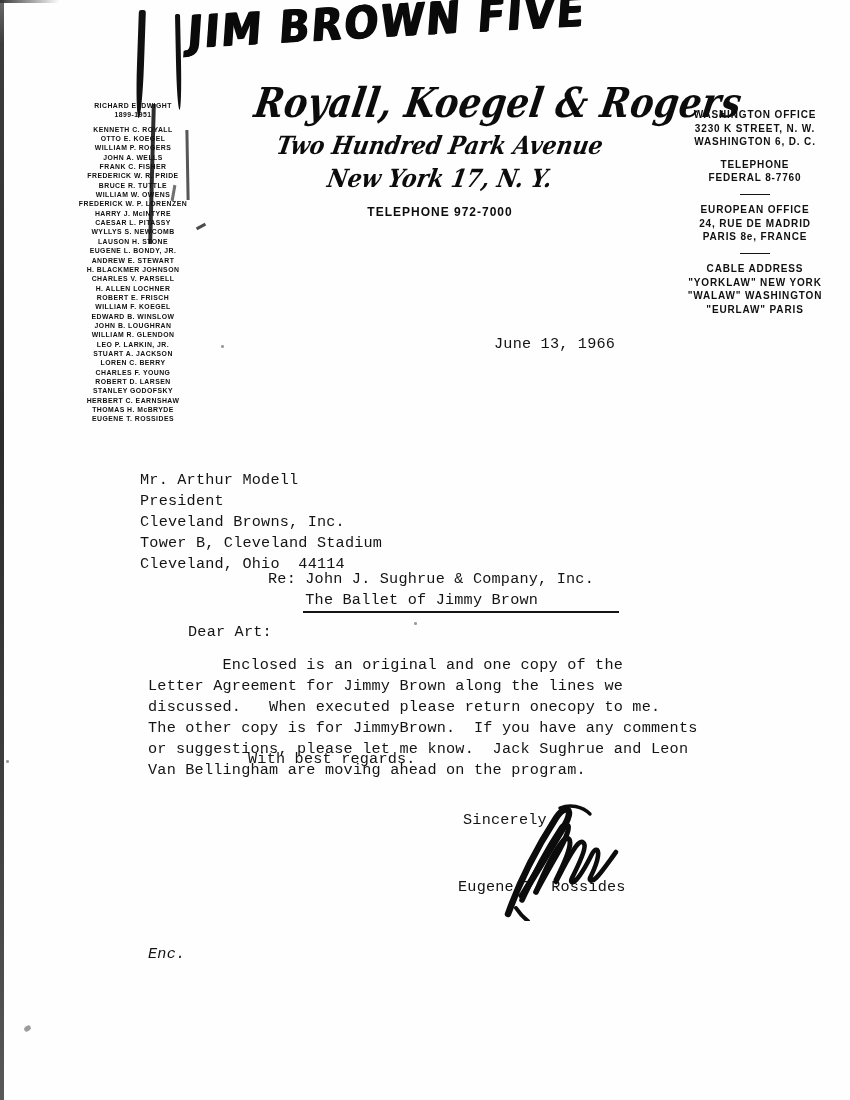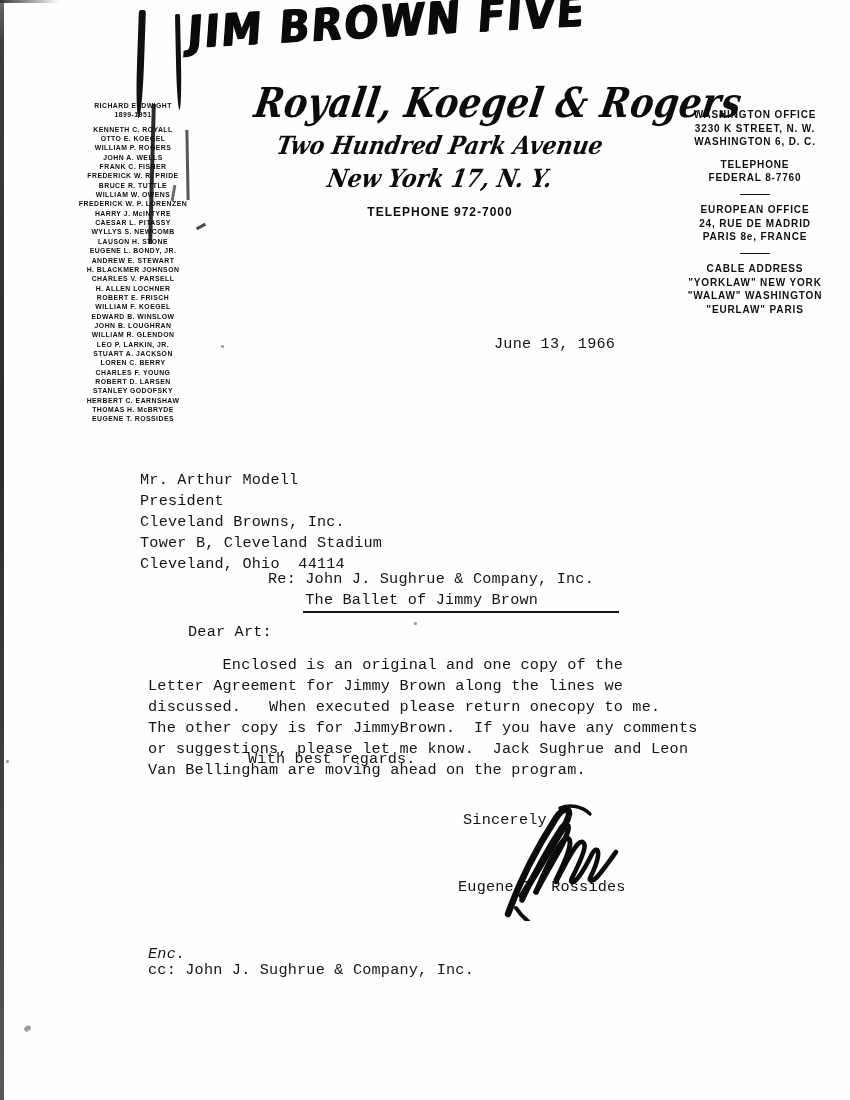--- a/index.html
+++ b/index.html
@@ -330,21 +330,20 @@
   <div class="tw" id="body-par">        Enclosed is an original and one copy of the
 Letter Agreement for Jimmy Brown along the lines we
 discussed.   When executed please return onecopy to me.
 The other copy is for JimmyBrown.  If you have any comments
 or suggestions, please let me know.  Jack Sughrue and Leon
 Van Bellingham are moving ahead on the program.</div>
   <div class="tw" id="closing-regards">With best regards.</div>
   <div class="tw" id="sincerely">Sincerely,</div>
   <div class="tw" id="signer-name">Eugene T. Rossides</div>
   <div class="tw" id="enc-line">Enc.</div>
-  <div class="tw" id="cc-line">cc: John J. Sughrue &amp; Company, Inc.</div>
 
   <div id="signature">
     <svg width="130" height="125" viewBox="0 0 130 125" fill="none" xmlns="http://www.w3.org/2000/svg">
       <path d="M8 118 C 20 84, 38 50, 56 22 C 60 16, 64 12, 68 14 C 71 16, 68 24, 62 34 C 50 54, 34 80, 22 100" stroke="#0c0c0c" stroke-width="6.5" stroke-linecap="round" fill="none"></path>
       <path d="M22 104 C 34 78, 48 52, 60 34 C 63 29, 66 27, 68 30 C 70 34, 64 46, 56 60 C 48 74, 40 88, 36 96" stroke="#0c0c0c" stroke-width="5.5" stroke-linecap="round" fill="none"></path>
       <path d="M36 96 C 44 76, 54 56, 62 46 C 66 41, 70 41, 70 47 C 70 56, 62 72, 56 84" stroke="#0c0c0c" stroke-width="5" stroke-linecap="round" fill="none"></path>
       <path d="M56 86 C 64 70, 72 54, 78 48 C 82 44, 86 46, 84 54 C 82 62, 76 74, 72 82 C 70 86, 72 88, 76 84 C 82 78, 88 66, 92 58 C 95 52, 99 52, 98 60 C 97 68, 92 78, 90 82 C 89 85, 92 86, 96 82 C 102 76, 110 64, 116 56" stroke="#0c0c0c" stroke-width="4.6" stroke-linecap="round" stroke-linejoin="round" fill="none"></path>
       <path d="M60 12 C 70 8, 82 10, 90 18" stroke="#0c0c0c" stroke-width="3.4" stroke-linecap="round" fill="none"></path>
       <path d="M16 112 C 20 118, 24 122, 28 125" stroke="#0c0c0c" stroke-width="4" stroke-linecap="round" fill="none"></path>
     </svg>

